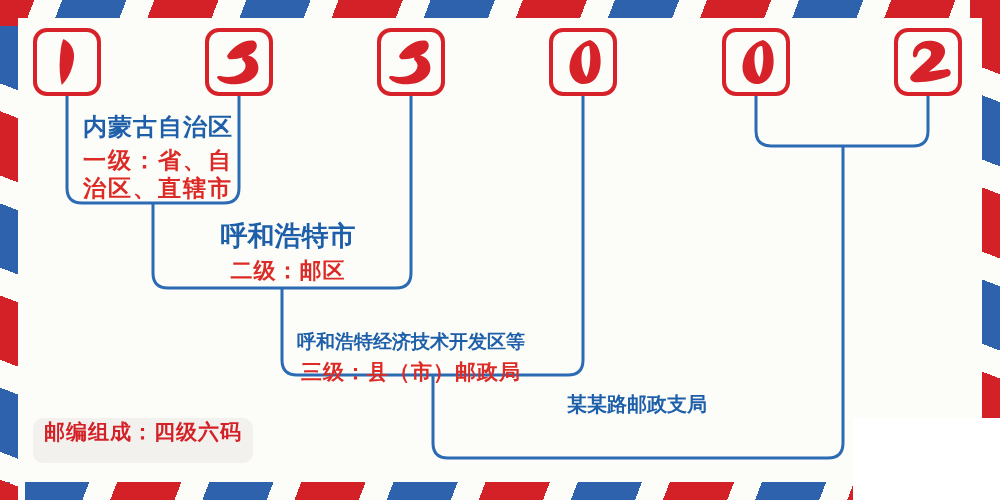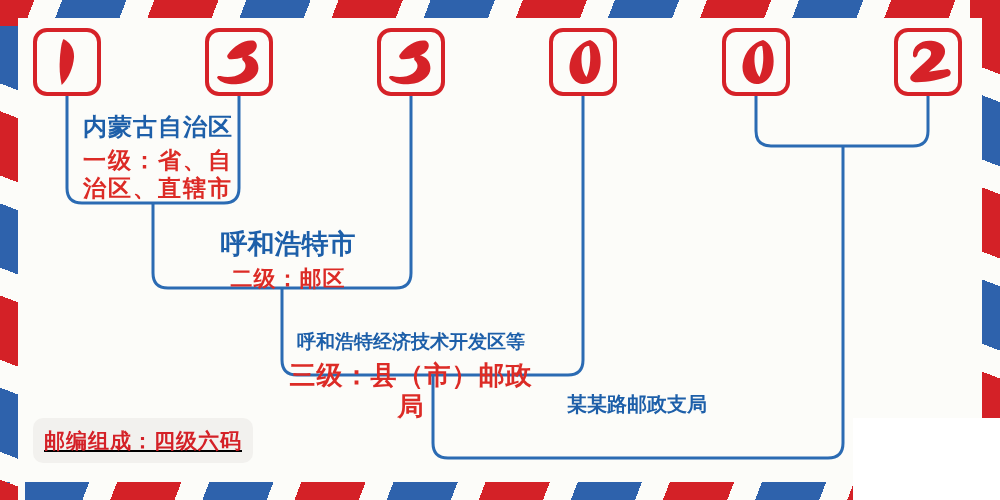--- a/index.html
+++ b/index.html
@@ -23,33 +23,33 @@
   .digit-box { position:absolute; top:28px; width:68px; height:68px; border:4px solid #d62228;
     border-radius:14px; display:flex; align-items:center; justify-content:center; }
   .digit-svg { width:60px; height:60px; fill:#d62228; }
   svg.lines { position:absolute; left:0; top:0; }
   .label { position:absolute; text-align:center; }
   .region { color:#1d5fa9; font-weight:bold; line-height:1.2; }
   .desc { color:#dc2b26; font-weight:bold; white-space:pre-line; letter-spacing:1px; line-height:1.2; }
   .lv1 { left:58px; top:113px; width:200px; }
   .lv1 .region { font-size:24px; letter-spacing:1px; }
   .lv1 .desc { font-size:23px; line-height:28px; margin-top:4px; letter-spacing:2px; }
-  .lv2 { left:183px; top:228px; width:210px; }
+  .lv2 { left:183px; top:220px; width:210px; }
   .lv2 .region { font-size:27px; }
   .lv2 .desc { font-size:22px; margin-top:6px; }
   .lv3 { left:285px; top:330px; width:252px; }
   .lv3 .region { font-size:19px; }
-  .lv3 .desc { font-size:26px; margin-top:7px;text-align:center; }
+  .lv3 .desc { font-size:21px; margin-top:7px;text-align:center; }
   .lv4 { left:487px; top:392px; width:300px; }
   .lv4 .region { font-size:20px; }
   .lv4 .desc { font-size:21px; margin-top:12px; }
   .lv5 { left:767px; top:104px; width:150px; }
   .lv5 .region { font-size:22px; }
   .badge { position:absolute; left:33px; top:418px; width:220px; height:45px; background:#f2f1ee;
-    border-radius:10px; display:flex; align-items:center; justify-content:center;text-decoration:underline; }
+    border-radius:10px; display:flex; justify-content:center; }
   .badge-text { color:#d42127; font-weight:bold; font-size:21px; letter-spacing:1px; }
 </style>
 </head>
 <body>
 
 <div class="canvas">
   <svg width="0" height="0" style="position:absolute">
     <defs>
       <path id="glyph-1" d="M30,8 C38,12 42,19 42,28 C41,41 36,52 28,60 C26,51 25,41 26,29 C27,17 28,12 30,8 Z"></path>
       <path id="glyph-3" d="M21,26 C29,15 41,8 51,10 C56,13 55,20 49,24 C41,29 30,31 23,31 C21,29 20,28 21,26 Z M43,26 C52,28 56,34 56,41 C56,50 46,58 33,59 C24,60 14,58 10,53 C8,51 10,49 13,50 C21,52 30,51 36,47 C42,43 43,37 39,33 C36,30 38,27 43,26 Z"></path>

